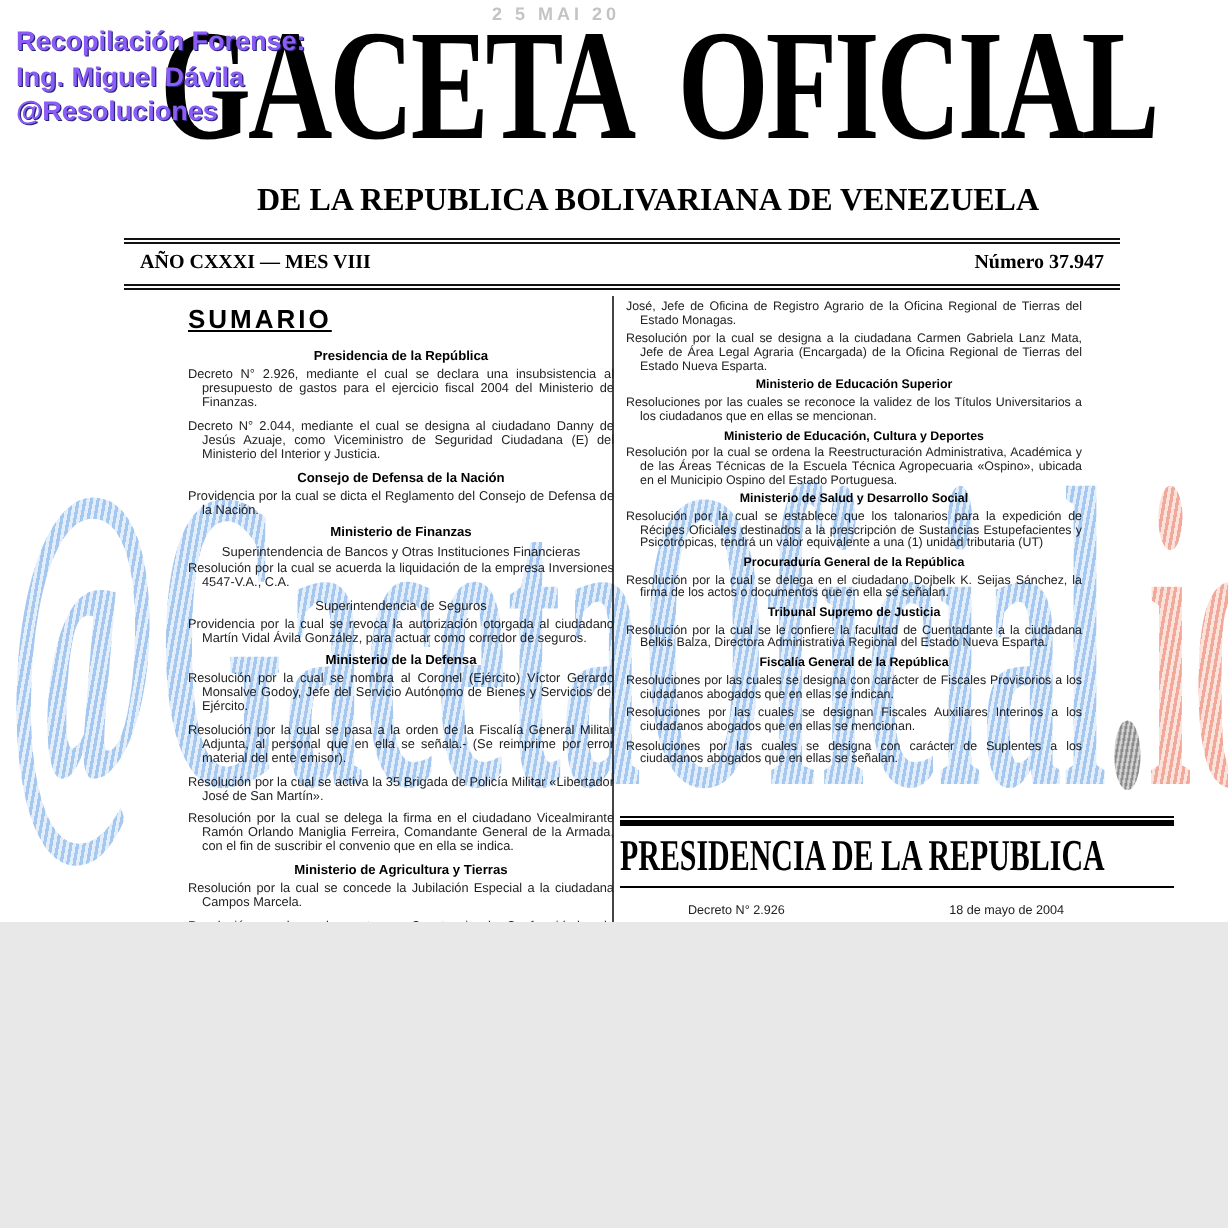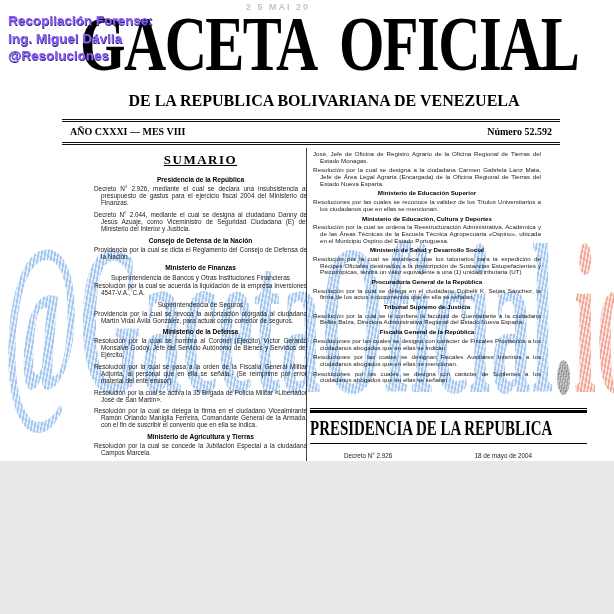--- a/index.html
+++ b/index.html
@@ -39,22 +39,22 @@
     display:flex; justify-content:space-between; align-items:center;
     font-family:"Liberation Serif", serif; font-weight:bold; font-size:10px; color:#000;
   }
 
   
   .col-divider { position:absolute; left:306px; top:148px; width:1px; height:458px; background:#444; }
   .col-left  { position:absolute; left:94px;  top:150px; width:213px; }
   .col-right { position:absolute; left:313px; top:151px; width:228px; }
 
   .sumario-title {
-    text-align:center; font-weight:bold; font-size:13px; letter-spacing:1.5px;
-    text-decoration:underline; margin:2px 0 8px 0; color:#000;font-family:Liberation Serif, serif;
+    text-align:left; font-weight:bold; font-size:13px; letter-spacing:1.5px;
+    text-decoration:underline; margin:2px 0 8px 0; color:#000;
   }
   .entry { font-size:6.4px; line-height:1.1; color:#222; }
   .entry-item { text-align:justify; text-indent:-7px; padding-left:7px; margin-bottom:4.5px; }
   .entry-header { text-align:center; font-weight:bold; font-size:6.6px; margin:3px 0 2px 0; color:#000; }
   .entry-subheader { text-align:center; font-size:6.5px; margin:2px 0 1.5px 0; }
   .col-right .entry { font-size:6.2px; line-height:1.08; }
   .col-right .entry-item { margin-bottom:3px; }
 
   
   .pres { position:absolute; left:310px; top:408px; width:277px; }
@@ -110,21 +110,21 @@
     <div>Recopilación Forense:</div>
     <div>Ing. Miguel Dávila</div>
     <div>@Resoluciones</div>
   </div>
 
   <div class="masthead-title">GACETA OFICIAL</div>
   <div class="masthead-sub">DE LA REPUBLICA BOLIVARIANA DE VENEZUELA</div>
 
   <div class="edition-bar">
     <span>AÑO CXXXI — MES VIII</span>
-    <span>Número 52.592</span>
+    <span>Número 37.947</span>
   </div>
 
   <div class="col-divider"></div>
 
   <div class="col-left">
     <div class="sumario-title">SUMARIO</div>
     <div>
         <div class="entry entry-header">Presidencia de la República</div>
         <div class="entry entry-item">Decreto N° 2.926, mediante el cual se declara una insubsistencia al presupuesto de gastos para el ejercicio fiscal 2004 del Ministerio de Finanzas.</div>
         <div class="entry entry-item">Decreto N° 2.044, mediante el cual se designa al ciudadano Danny de Jesús Azuaje, como Viceministro de Seguridad Ciudadana (E) del Ministerio del Interior y Justicia.</div>

